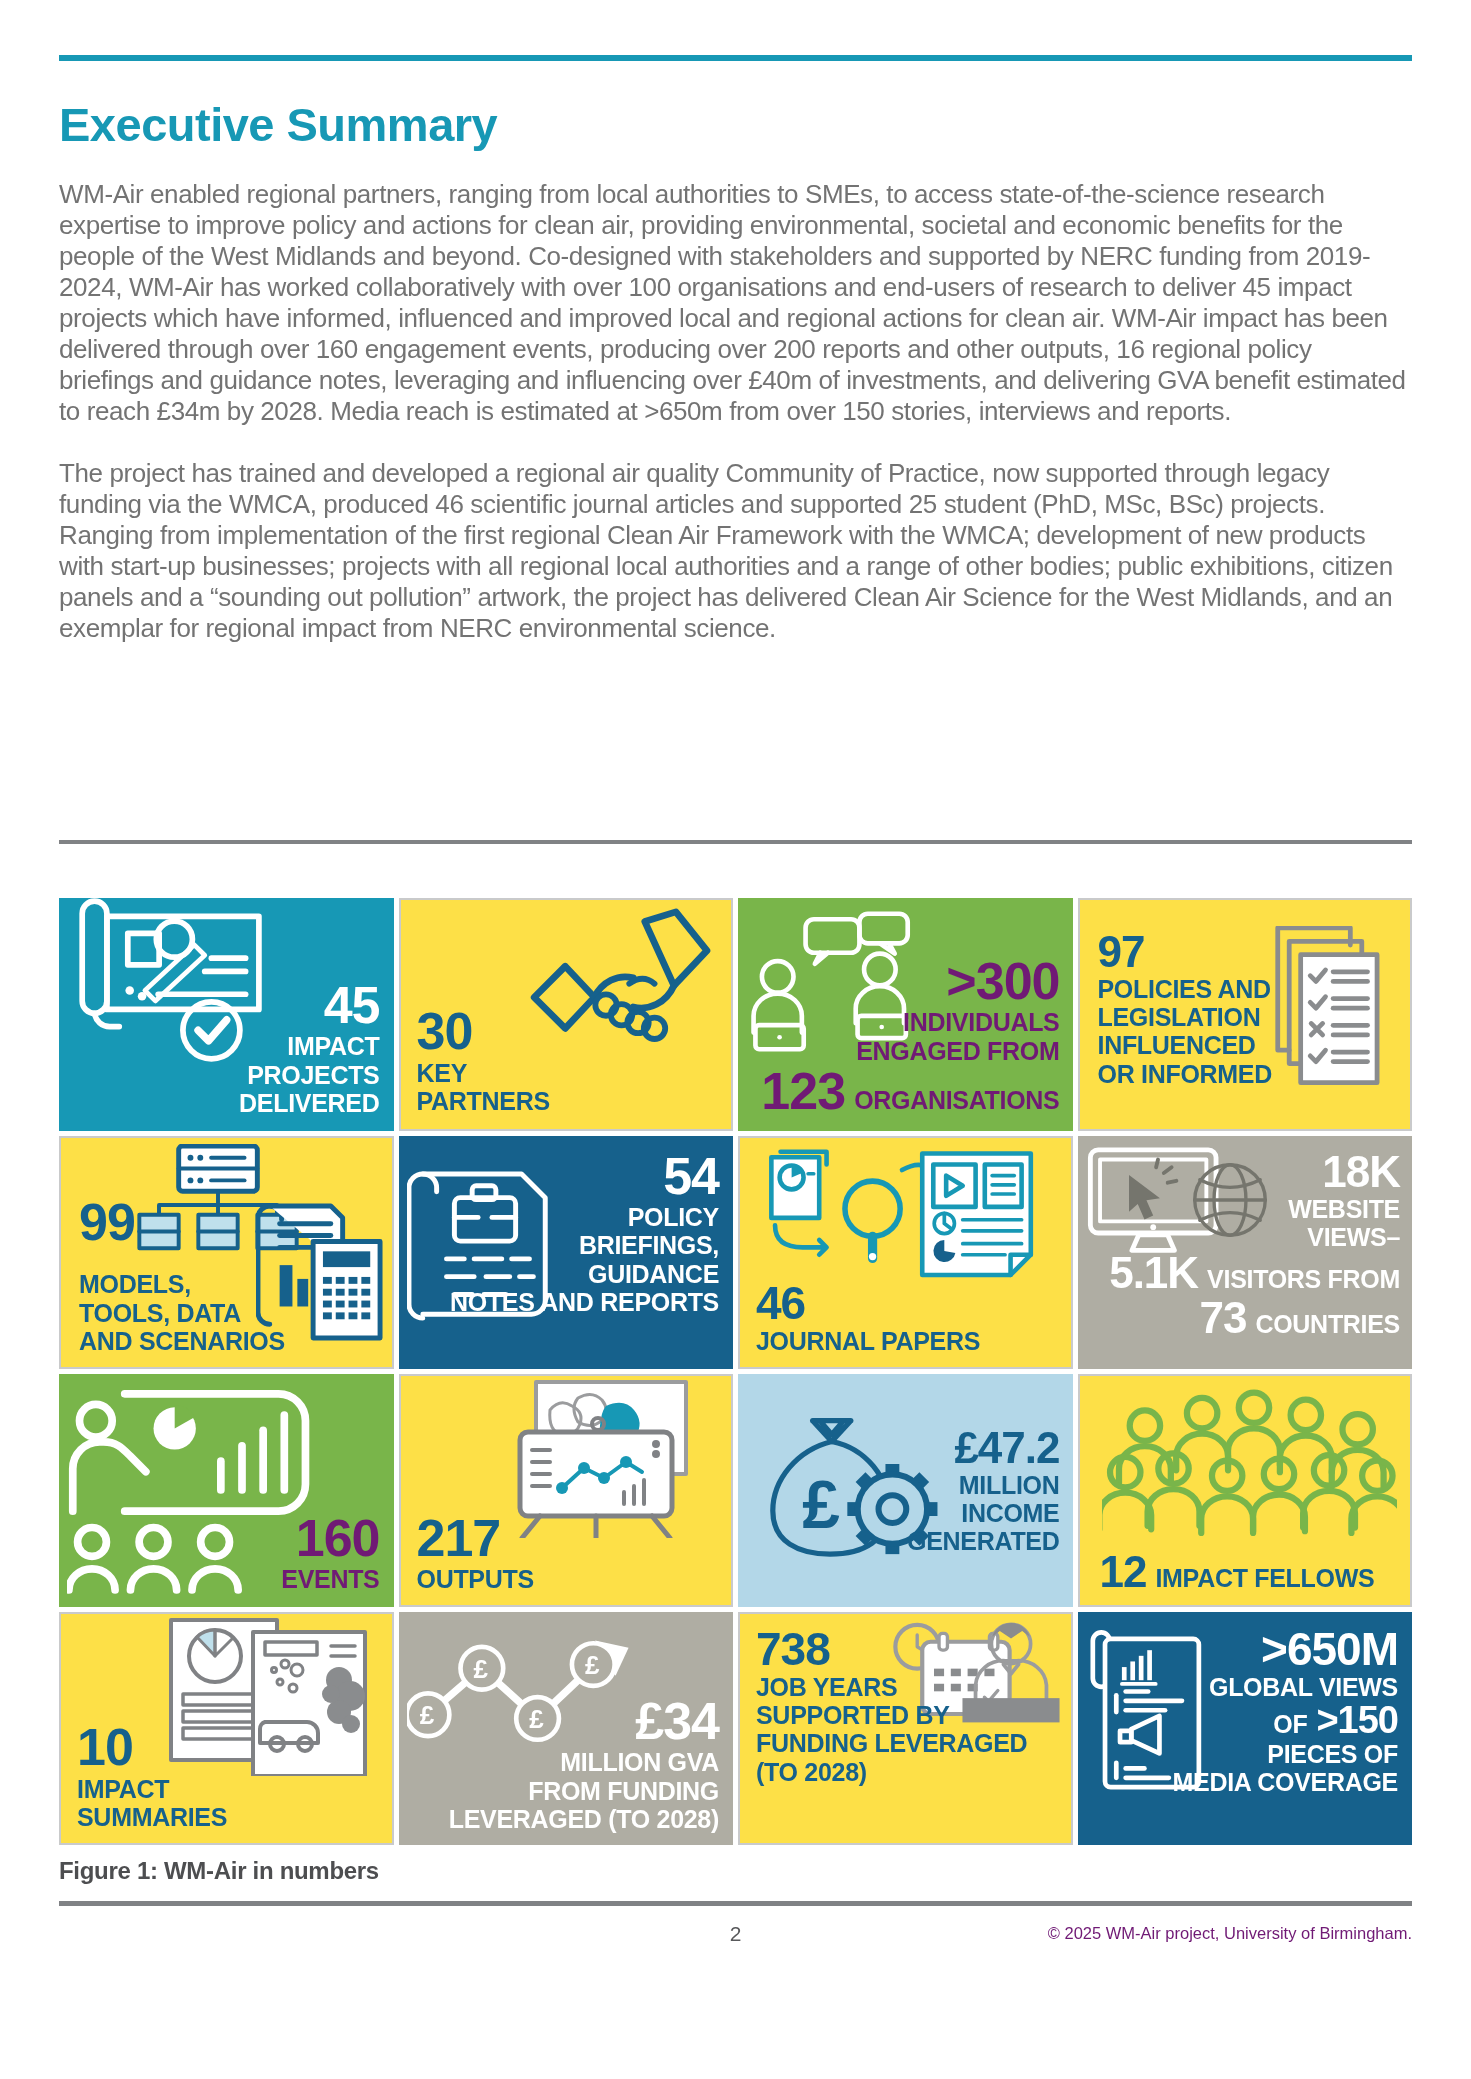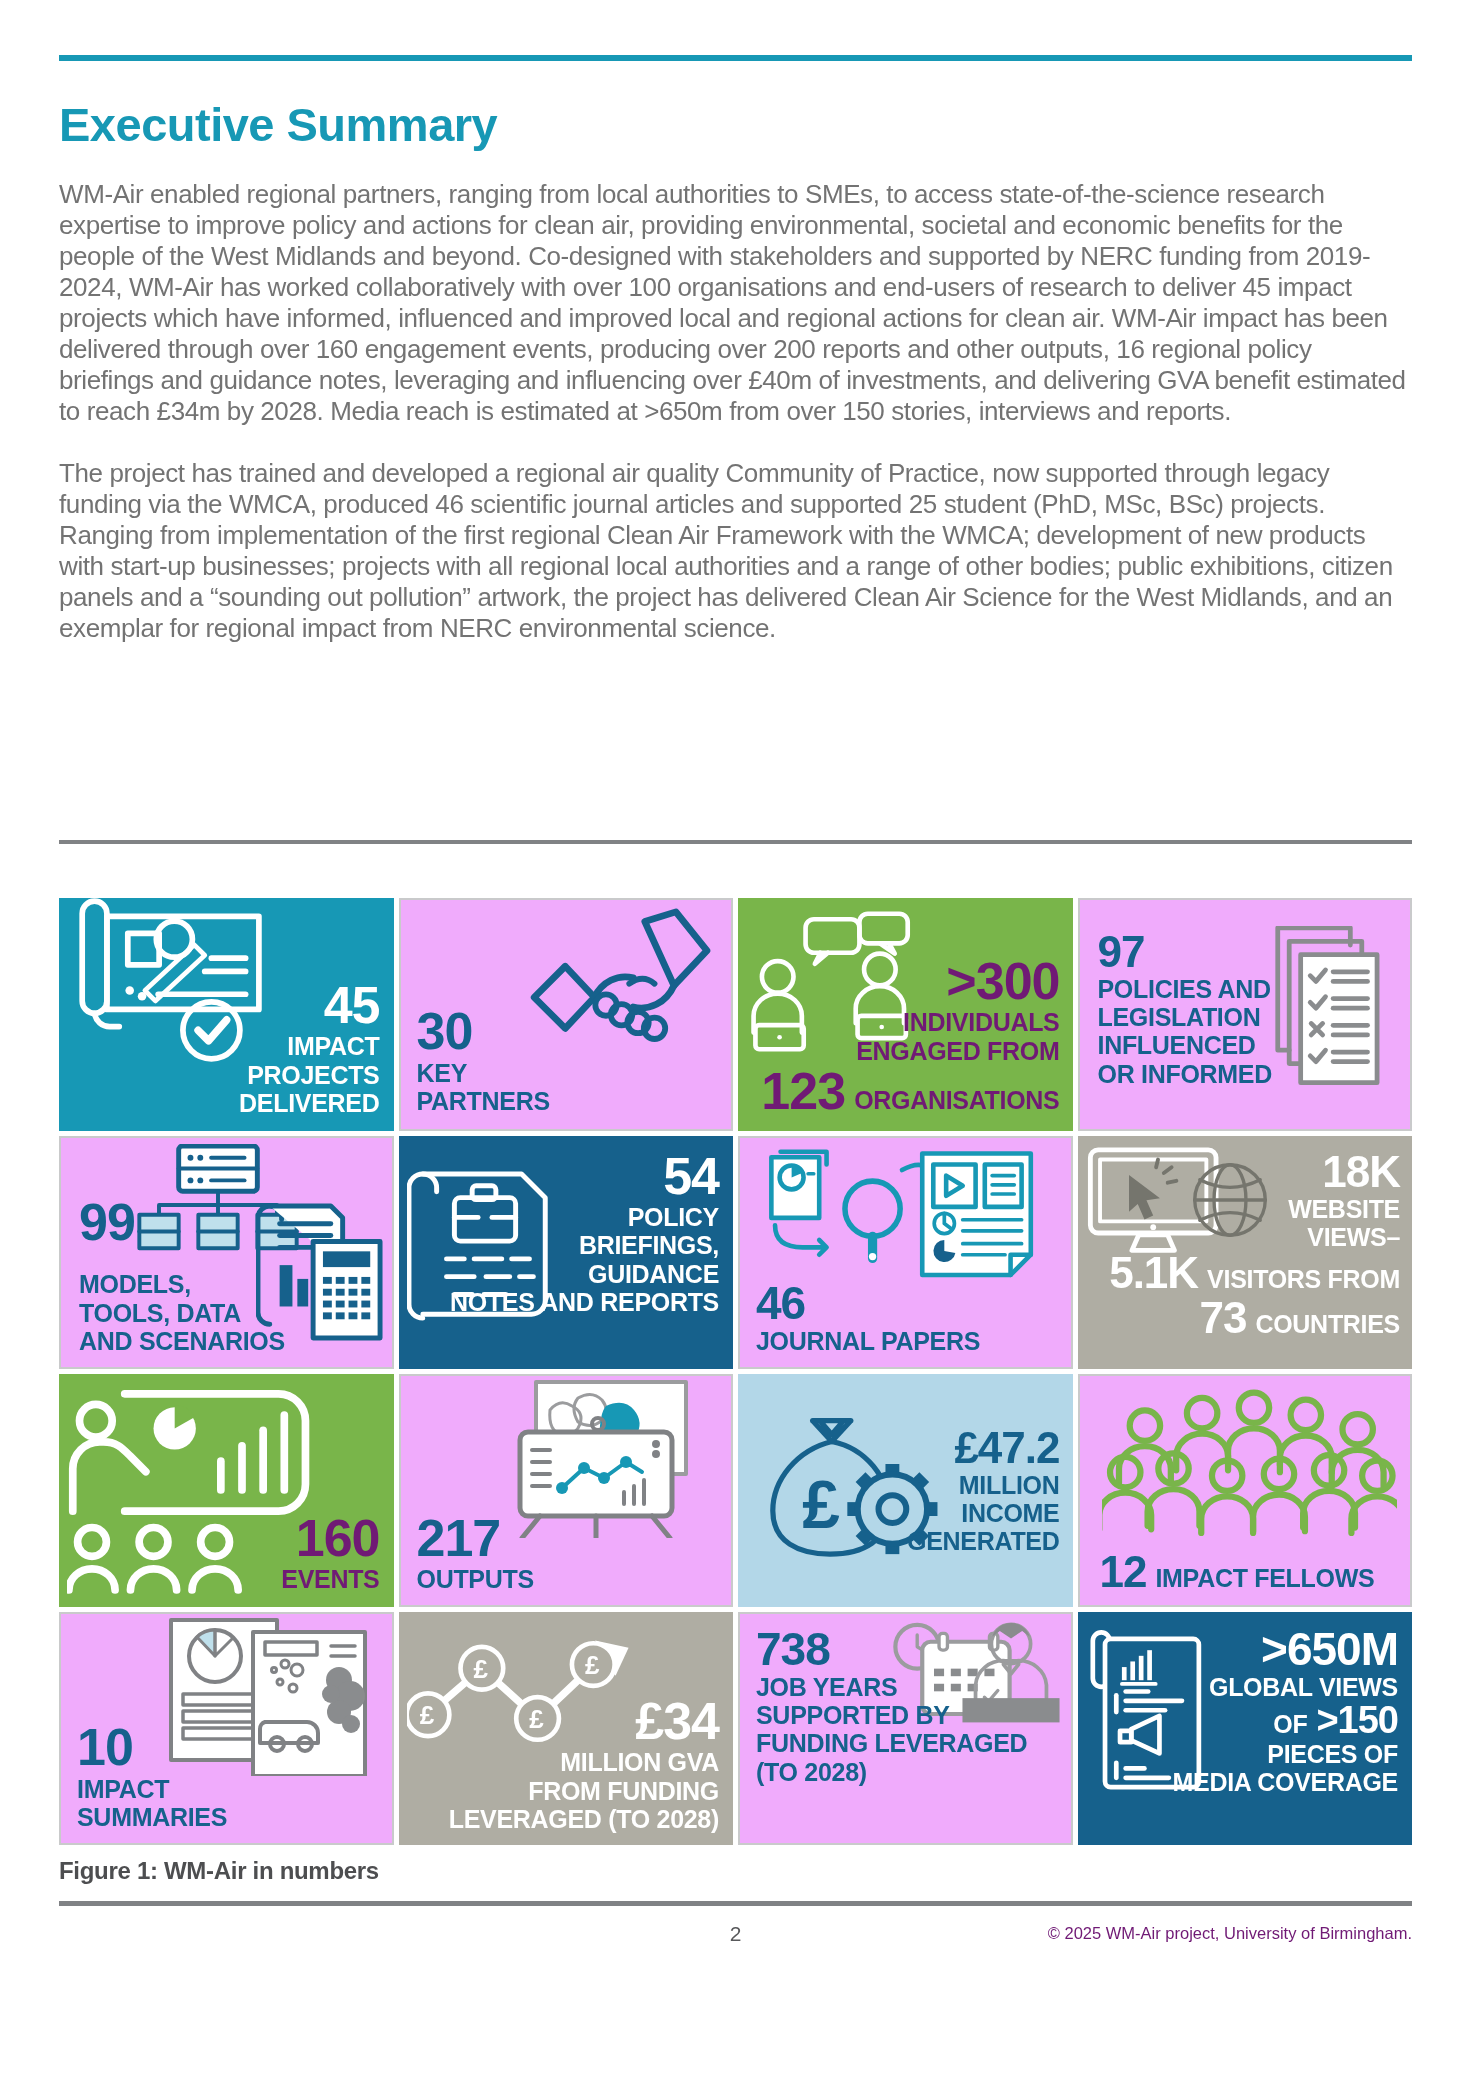--- a/index.html
+++ b/index.html
@@ -9,21 +9,21 @@
   h1.title{color:#1798B5;font-size:47px;font-weight:700;letter-spacing:-0.5px;margin:36px 0 27px;}
   .para{color:#737373;font-size:26px;line-height:31px;letter-spacing:-0.4px;margin:0 0 31px;}
   .divider{height:4px;background:#808285;margin:196px 0 0;}
   .grid{margin-top:54px;display:grid;grid-template-columns:repeat(4,1fr);gap:5px;}
   .tile{height:233px;position:relative;overflow:hidden;box-sizing:border-box;}
   .tile.teal{background:#1798B5;color:#fff;}
   .tile.blue{background:#16618C;color:#fff;}
   .tile.green{background:#79B54A;color:#701a75;}
   .tile.gray{background:#AFADA3;color:#fff;}
   .tile.lblue{background:#B3D7E8;color:#16618C;}
-  .tile.wt{background:#f0abfc;border:2px solid #C9CACB;color:#16618C;}
+  .tile.wt{background:#fde047;border:2px solid #C9CACB;color:#16618C;}
   .tile svg{position:absolute;fill:none;stroke-linecap:round;stroke-linejoin:round;}
   .txt{position:absolute;font-weight:700;}
   .txt.r{text-align:right;}
   .num{font-size:52px;line-height:1.02;font-weight:800;letter-spacing:-1px;}
   .num.md{font-size:44px;}
   .num.sm{font-size:38px;}
   .lbl{font-size:25px;line-height:1.13;letter-spacing:-0.3px;}
   .mix{display:flex;align-items:baseline;gap:9px;}
   .mix.end{justify-content:flex-end;}
   

